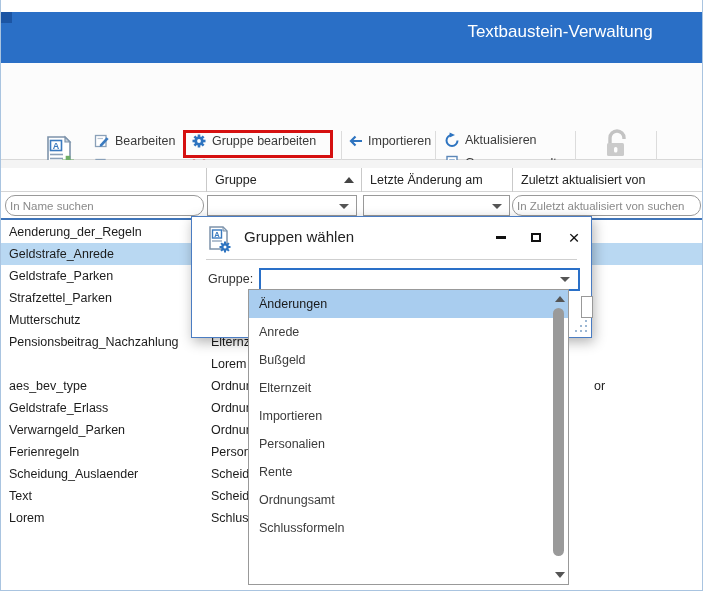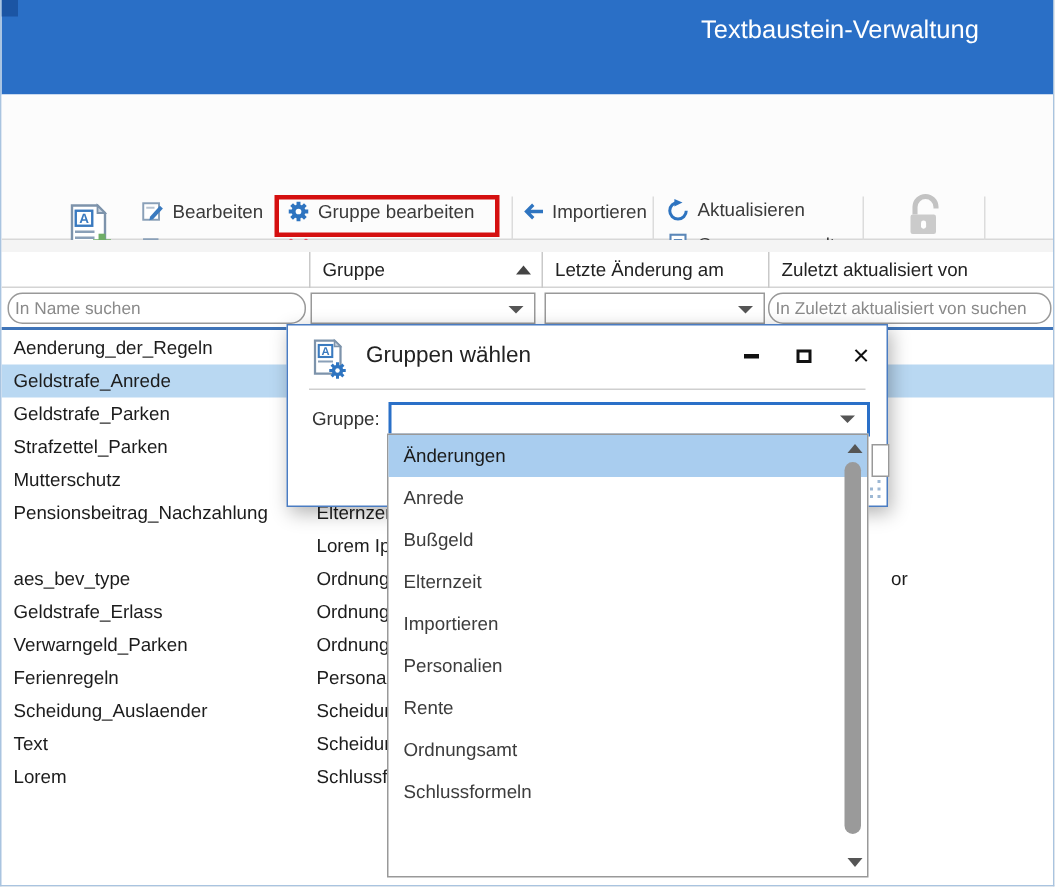--- a/index.html
+++ b/index.html
@@ -4,21 +4,21 @@
 <style>
   html,body{margin:0;padding:0;background:#e8e8e8;}
   .screen{
     position:relative;width:703px;height:591px;background:#ffffff;
     font-family:"Liberation Sans",sans-serif;overflow:hidden;
     border:1px solid #a9c4e0;border-top:none;box-sizing:border-box;
     -webkit-font-smoothing:antialiased;
   }
   .abs{position:absolute;}
   
-  .titlebar{position:absolute;left:0;top:0;width:703px;height:40px;background:#2a6fc6;}
+  .titlebar{position:absolute;left:0;top:12px;width:703px;height:40px;background:#2a6fc6;}
   .corner-sq{position:absolute;left:0;top:0;width:11px;height:11px;background:#1b55a4;}
   .win-title{position:absolute;left:430px;top:0;width:258px;height:40px;line-height:40px;
     text-align:center;color:#ffffff;font-size:17px;}
   
   .tabstrip{position:absolute;left:0;top:40px;width:703px;height:23px;background:#2a6fc6;}
   .tab-active{position:absolute;left:2px;top:40px;width:112px;height:23px;background:#f0f0ef;
     color:#1c5fae;font-size:12.5px;text-align:center;line-height:23px;}
   
   .ribbon{position:absolute;left:0;top:63px;width:703px;height:97px;background:#fcfcfc;
     border-bottom:1px solid #d8d8d8;box-sizing:border-box;}
@@ -70,21 +70,21 @@
   .glyph-close{font-size:19px;color:#111;line-height:19px;}
   .dlg-label{position:absolute;left:16px;top:55px;font-size:12.5px;color:#333;}
   .dlg-combo{position:absolute;left:67px;top:51px;width:321px;height:23px;border:2px solid #2a70c8;
     box-sizing:border-box;background:#fff;}
   .dlg-combo .dd-arrow{right:8px;top:7px;}
   .ok-sliver{position:absolute;left:389px;top:79px;width:12px;height:22px;border:1px solid #999;
     box-sizing:border-box;background:#fff;}
   .grip{position:absolute;left:383px;top:103px;width:14px;height:14px;}
   .grip i{position:absolute;width:2px;height:2px;background:#9db8d4;}
   
-  .popup{position:absolute;left:257px;top:289px;width:321px;height:296px;background:#fff;
+  .popup{position:absolute;left:247px;top:289px;width:321px;height:296px;background:#fff;
     border:1px solid #999;box-sizing:border-box;z-index:9;}
   .pitem{height:28px;line-height:28px;padding-left:10px;font-size:12.5px;color:#3c3c3c;white-space:nowrap;}
   .pitem.selected{background:#a9cdef;color:#1a1a1a;}
   .pscroll{position:absolute;right:1px;top:1px;width:16px;height:292px;}
   .ps-up{position:absolute;left:4px;top:5px;width:0;height:0;
     border-left:5px solid transparent;border-right:5px solid transparent;border-bottom:6px solid #555;}
   .ps-down{position:absolute;left:4px;bottom:5px;width:0;height:0;
     border-left:5px solid transparent;border-right:5px solid transparent;border-top:6px solid #555;}
   .ps-thumb{position:absolute;left:2px;top:17px;width:11px;height:248px;background:#9a9a9a;border-radius:6px;}
 </style>

